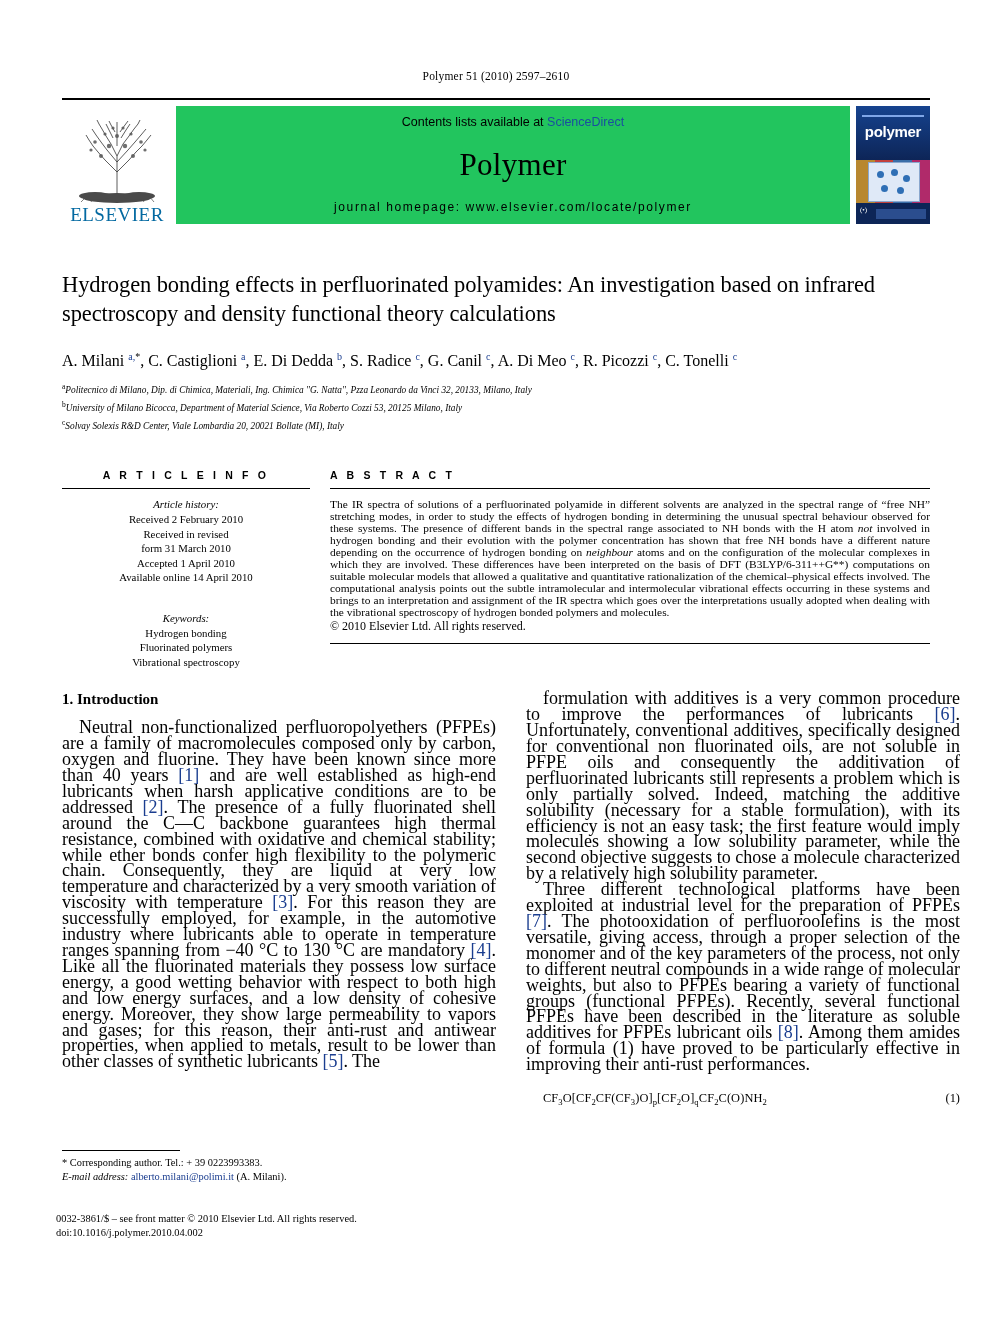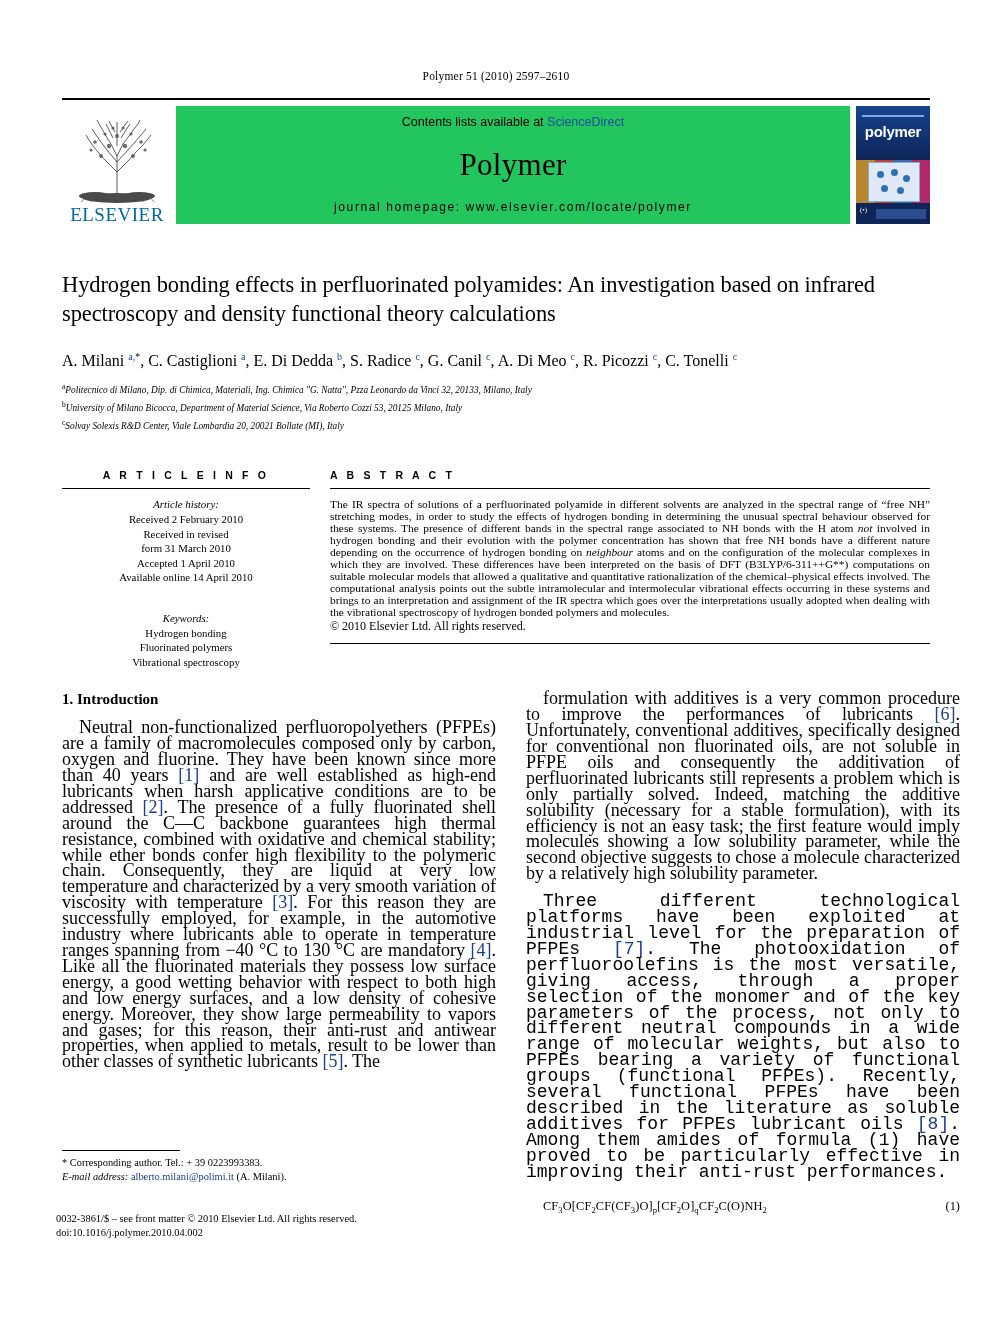--- a/index.html
+++ b/index.html
@@ -223,21 +223,21 @@
     margin-bottom: 12px;
     font-family: Liberation Serif, serif;
   }
   .para {
     font-size: 18px;
     line-height: 15.9px;
     text-align: justify;
     text-indent: 17px;
     margin: 0 0 0 0;
   }
-  .para + .para { margin-top: 12px; font-family: Liberation Mono, monospace; }
+  .para + .para { margin-top: 0; }
   .ref { color: #1a3d8f; }
 
   
   .equation {
     margin-top: 18px;
     font-size: 12.4px;
     display: flex;
     align-items: baseline;
   }
   .eq-formula { flex: 1 1 auto; padding-left: 17px; letter-spacing: 0.1px; }

